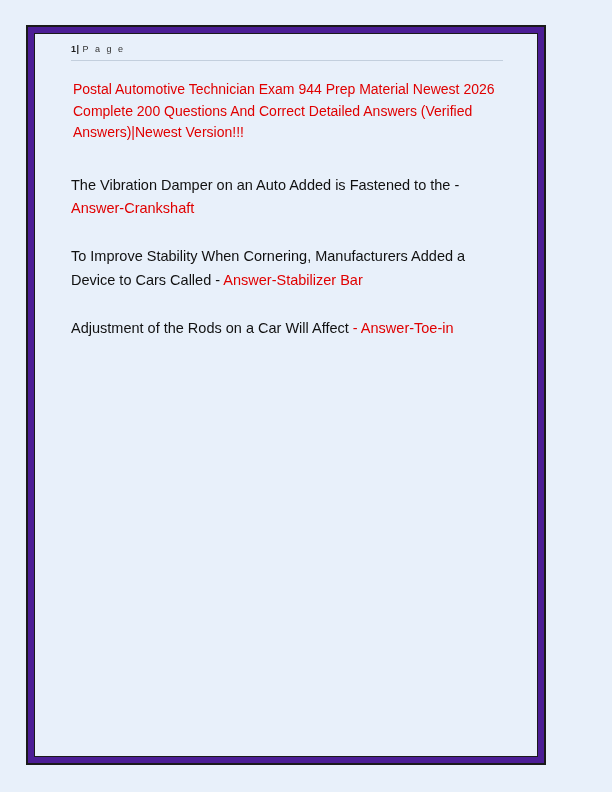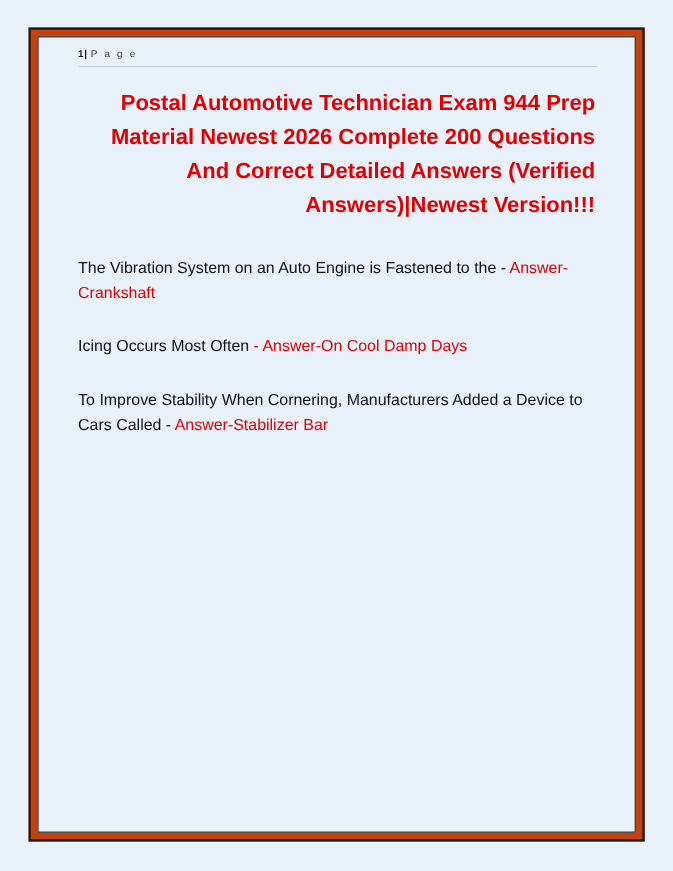--- a/index.html
+++ b/index.html
@@ -10,24 +10,24 @@
     width: 612px;
     height: 792px;
     background: #e8f0fa;
     font-family: "Liberation Sans", sans-serif;
     overflow: hidden;
   }
   .page-outer {
     position: absolute;
     left: 26px;
     top: 25px;
-    width: 560px;
+    width: 520px;
     height: 740px;
     border: 2px solid #1a1a1a;
-    background: #c2410c;
+    background: #4c1d95;
     box-sizing: border-box;
     padding-left: 39px;
   }
   .page-inner {
     position: absolute;
     left: 6px;
     top: 6px;
     right: 6px;
     bottom: 6px;
     border: 1px solid #1a1a1a;
@@ -53,24 +53,24 @@
   }
   .header-line .pg-num {
     font-weight: bold;
     color: #1a1a1a;
   }
   .header-line .pg-word {
     letter-spacing: 2px;
   }
   .doc-title {
     color: #e00000;
-    font-weight: bold;
-    font-size: 20px;
+    font-weight: normal;
+    font-size: 14px;
     line-height: 1.55;
-    text-align: right;
+    text-align: left;
     margin: 0 2px 30px 2px;
   }
   .qa-block {
     font-size: 14.5px;
     line-height: 1.6;
     color: #111;
     margin-bottom: 25px;
   }
   .qa-block .ans {
     color: #e00000;
@@ -84,29 +84,29 @@
     <div class="content">
 
       <div class="header-line">
         <span class="pg-num">1</span><span class="pg-num">|</span>
         <span class="pg-word">P a g e</span>
       </div>
 
       <div class="doc-title">Postal Automotive Technician Exam 944 Prep Material Newest 2026 Complete 200 Questions And Correct Detailed Answers (Verified Answers)|Newest Version!!!</div>
 
       <div class="qa-block">
-        <span>The Vibration System on an Auto Engine is Fastened to the - </span><span class="ans">Answer-Crankshaft</span>
+        <span>The Vibration Damper on an Auto Added is Fastened to the - </span><span class="ans">Answer-Crankshaft</span>
       </div>
 
 
-      <div class="qa-block">
-        <span>Icing Occurs Most Often </span><span class="ans">- Answer-On Cool Damp Days</span>
-      </div>
 
 
       <div class="qa-block">
         <span>To Improve Stability When Cornering, Manufacturers Added a Device to Cars Called - </span><span class="ans">Answer-Stabilizer Bar</span>
       </div>
 
+      <div class="qa-block">
+        <span>Adjustment of the Rods on a Car Will Affect </span><span class="ans">- Answer-Toe-in</span>
+      </div>
 
     </div>
   </div>
 </div>
 
 </body></html>

